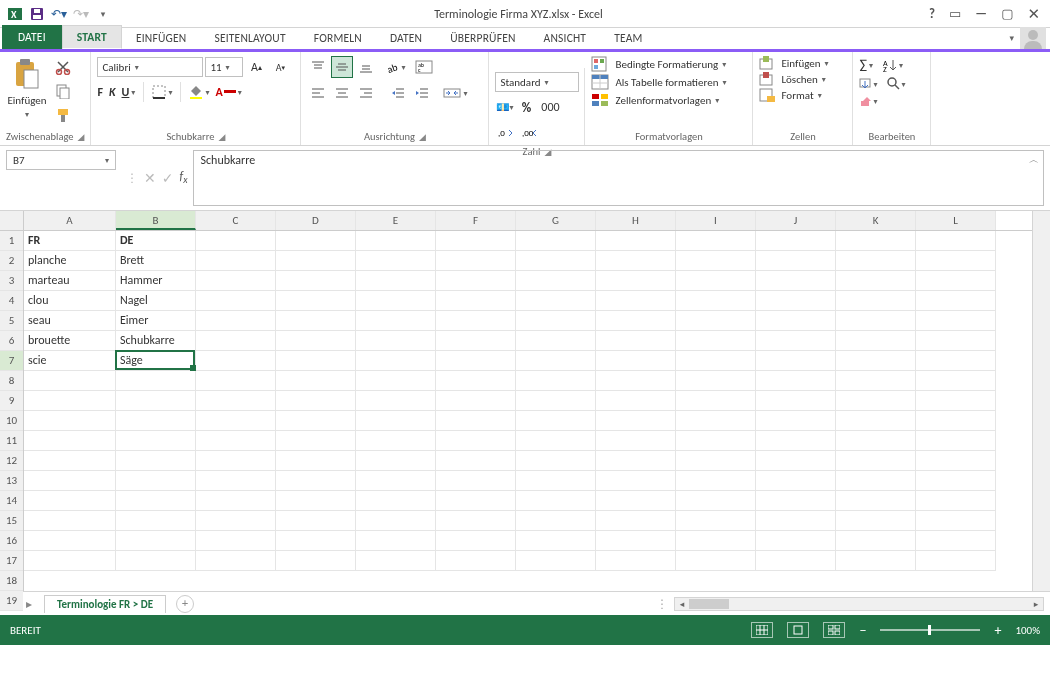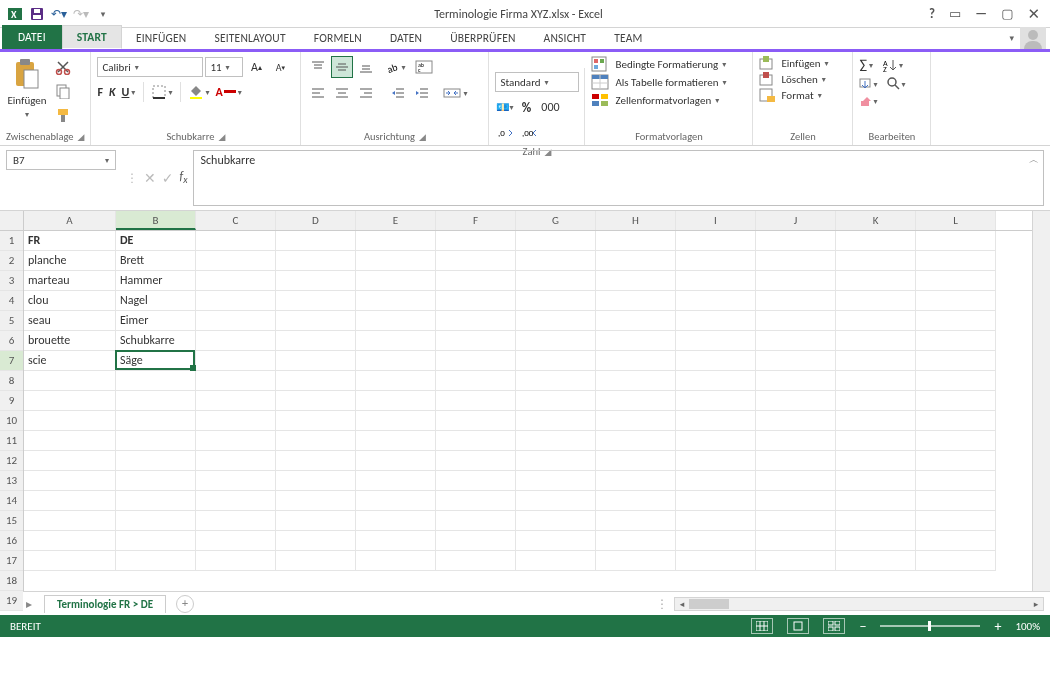--- a/index.html
+++ b/index.html
@@ -75,21 +75,21 @@
 .sheettabs .nav{display:flex;gap:8px;padding:0 12px;color:#888;}
 .sheettabs .tab{padding:2px 12px;border:1px solid #ccc;border-bottom:none;font-size:11px;font-weight:600;color:#217346;background:#fff;}
 .sheettabs .add{margin-left:10px;width:18px;height:18px;border:1px solid #ccc;border-radius:50%;text-align:center;line-height:15px;color:#888;}
 .sheettabs .hsplit{flex:1;display:flex;justify-content:flex-end;align-items:center;padding-right:6px;gap:6px;}
 .hscroll{height:14px;width:370px;background:#f0f0f0;border:1px solid #d4d4d4;position:relative;}
 .hscroll .l,.hscroll .r{position:absolute;top:0;width:14px;height:12px;line-height:12px;text-align:center;font-size:9px;color:#666;}
 .hscroll .l{left:0;}.hscroll .r{right:0;}
 .hscroll .thumb{position:absolute;left:14px;top:1px;height:10px;width:40px;background:#cdcdcd;}
 
 
-.statusbar{height:22px;background:#217346;color:#fff;display:flex;align-items:center;font-size:11px;padding:8px 10px;gap:14px;}
+.statusbar{height:30px;background:#217346;color:#fff;display:flex;align-items:center;font-size:11px;padding:8px 10px;gap:14px;}
 .statusbar .spacer{flex:1;}
 .statusbar .vbtn{width:22px;height:16px;border:1px solid rgba(255,255,255,.6);display:flex;align-items:center;justify-content:center;}
 .statusbar .zoom-slider{width:100px;height:2px;background:rgba(255,255,255,.6);position:relative;}
 .statusbar .zoom-slider::after{content:"";position:absolute;left:48px;top:-4px;width:3px;height:10px;background:#fff;}
 </style>
 </head>
 <body>
 
 <div class="titlebar">
   <div class="qat">

